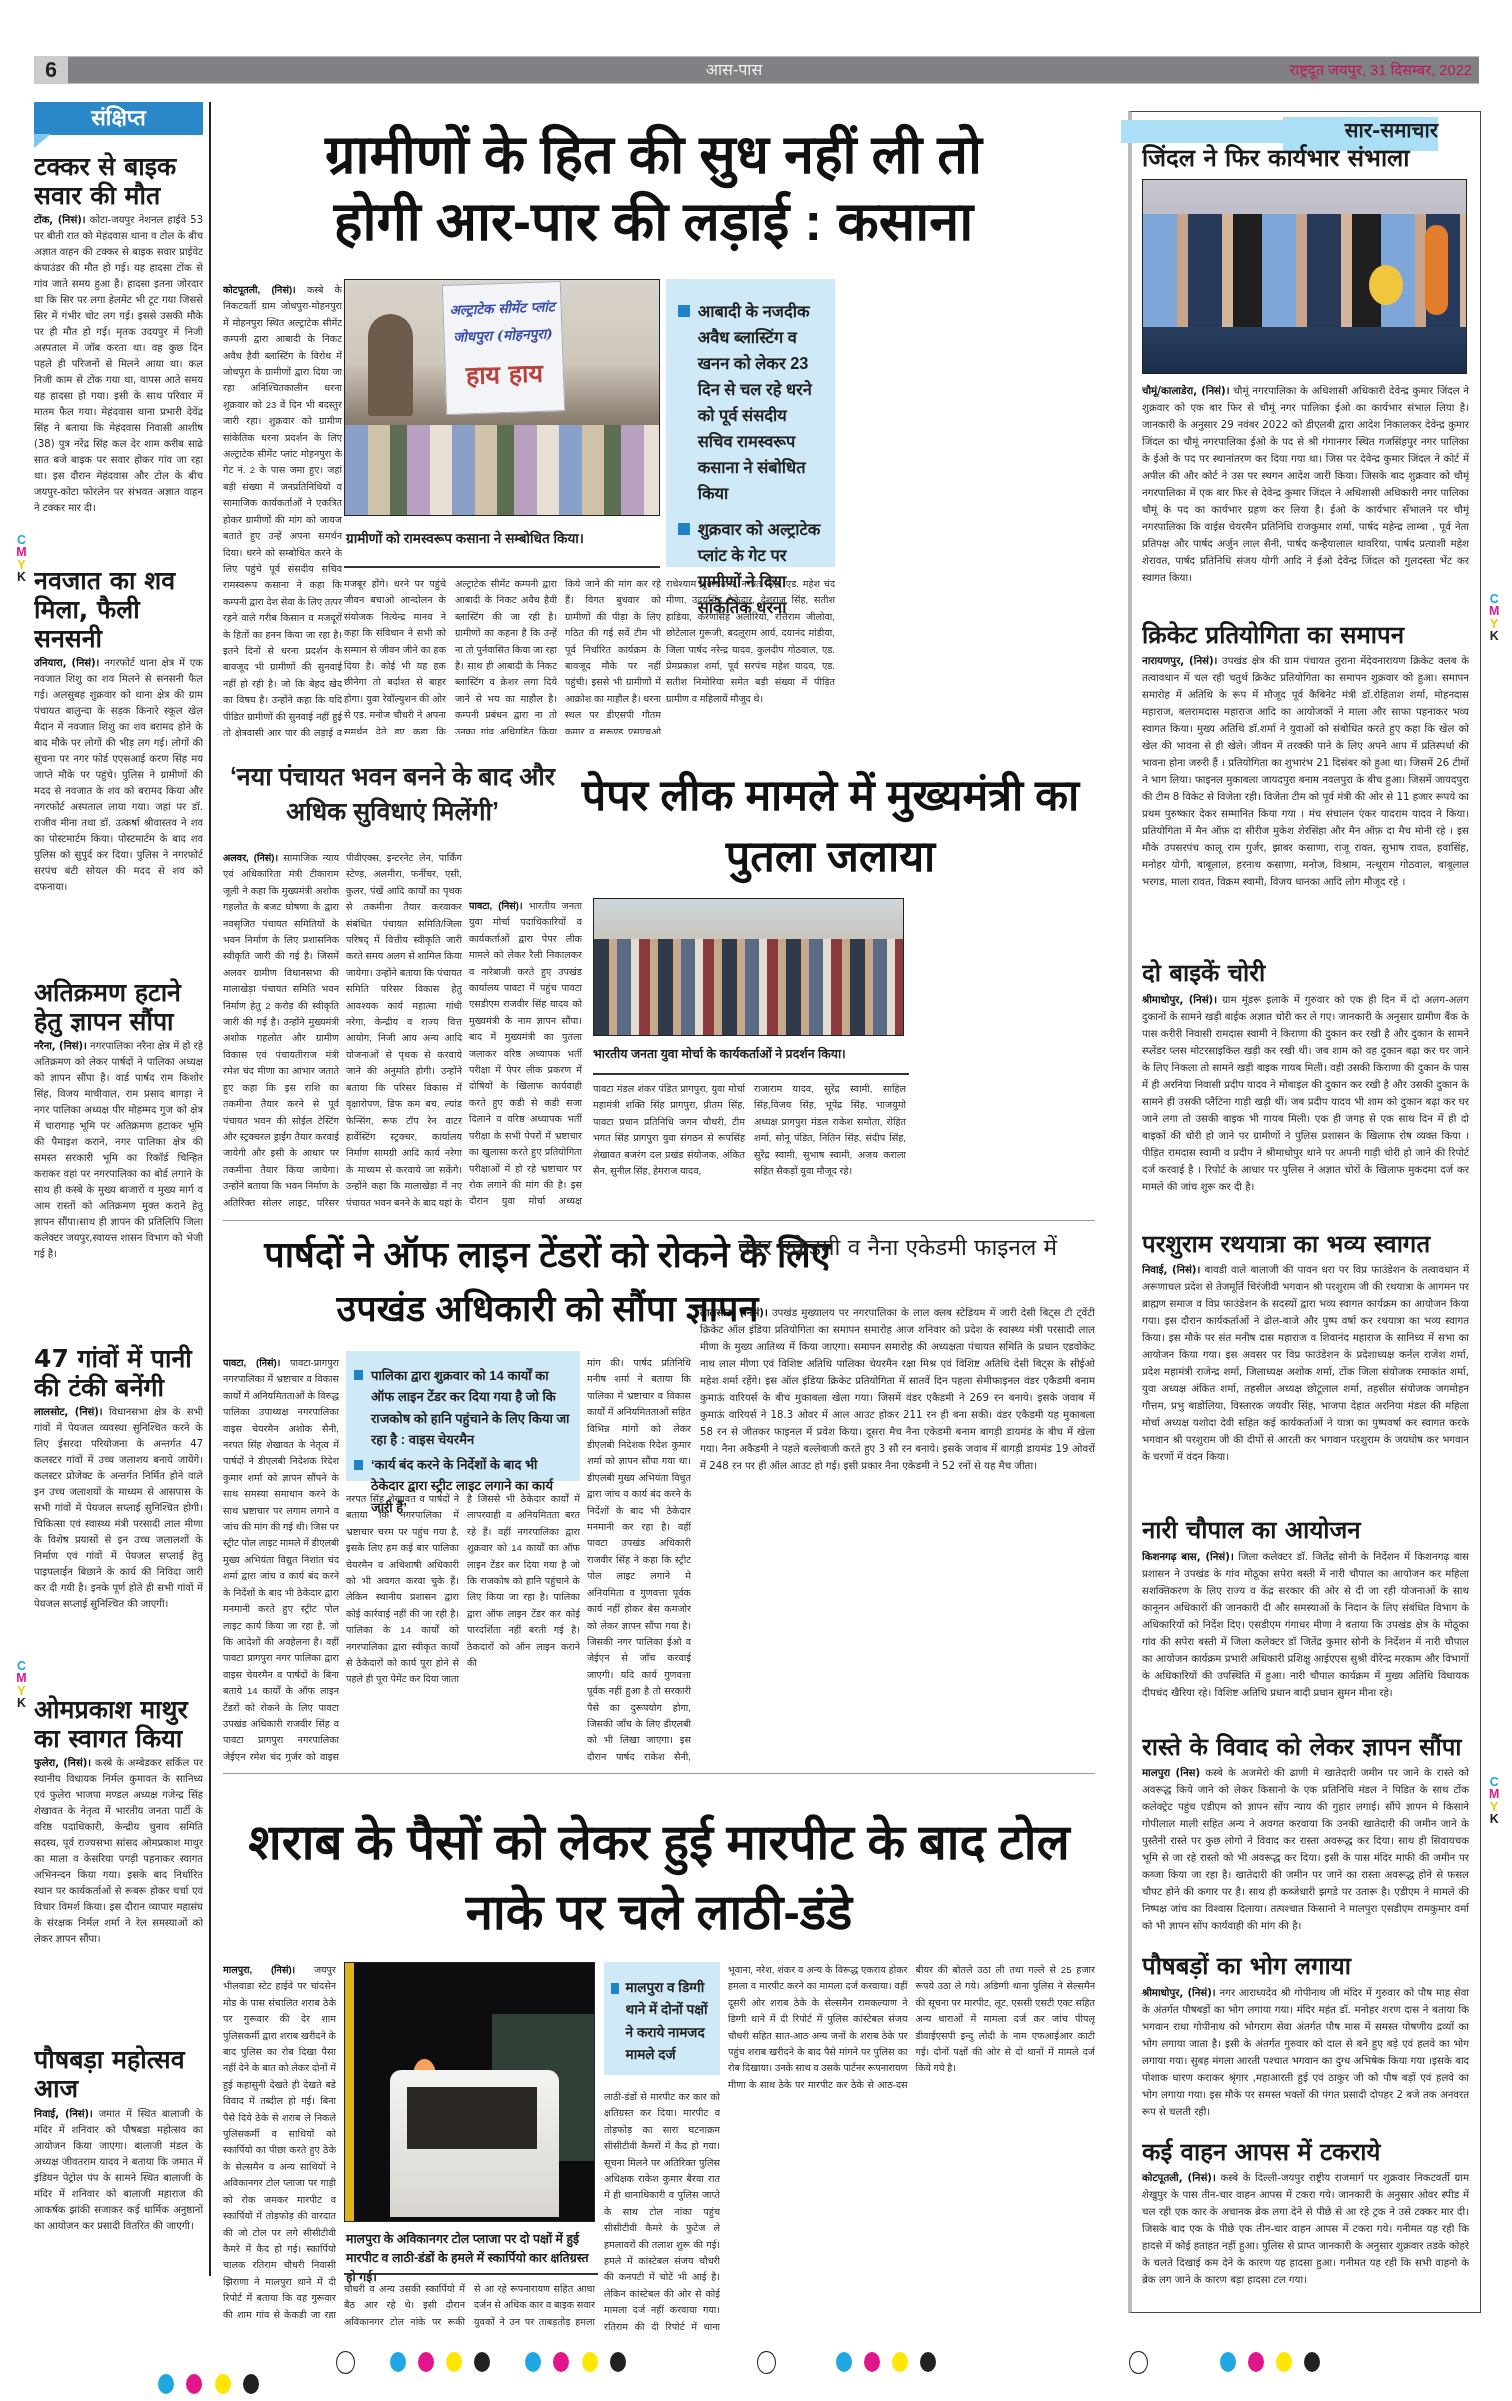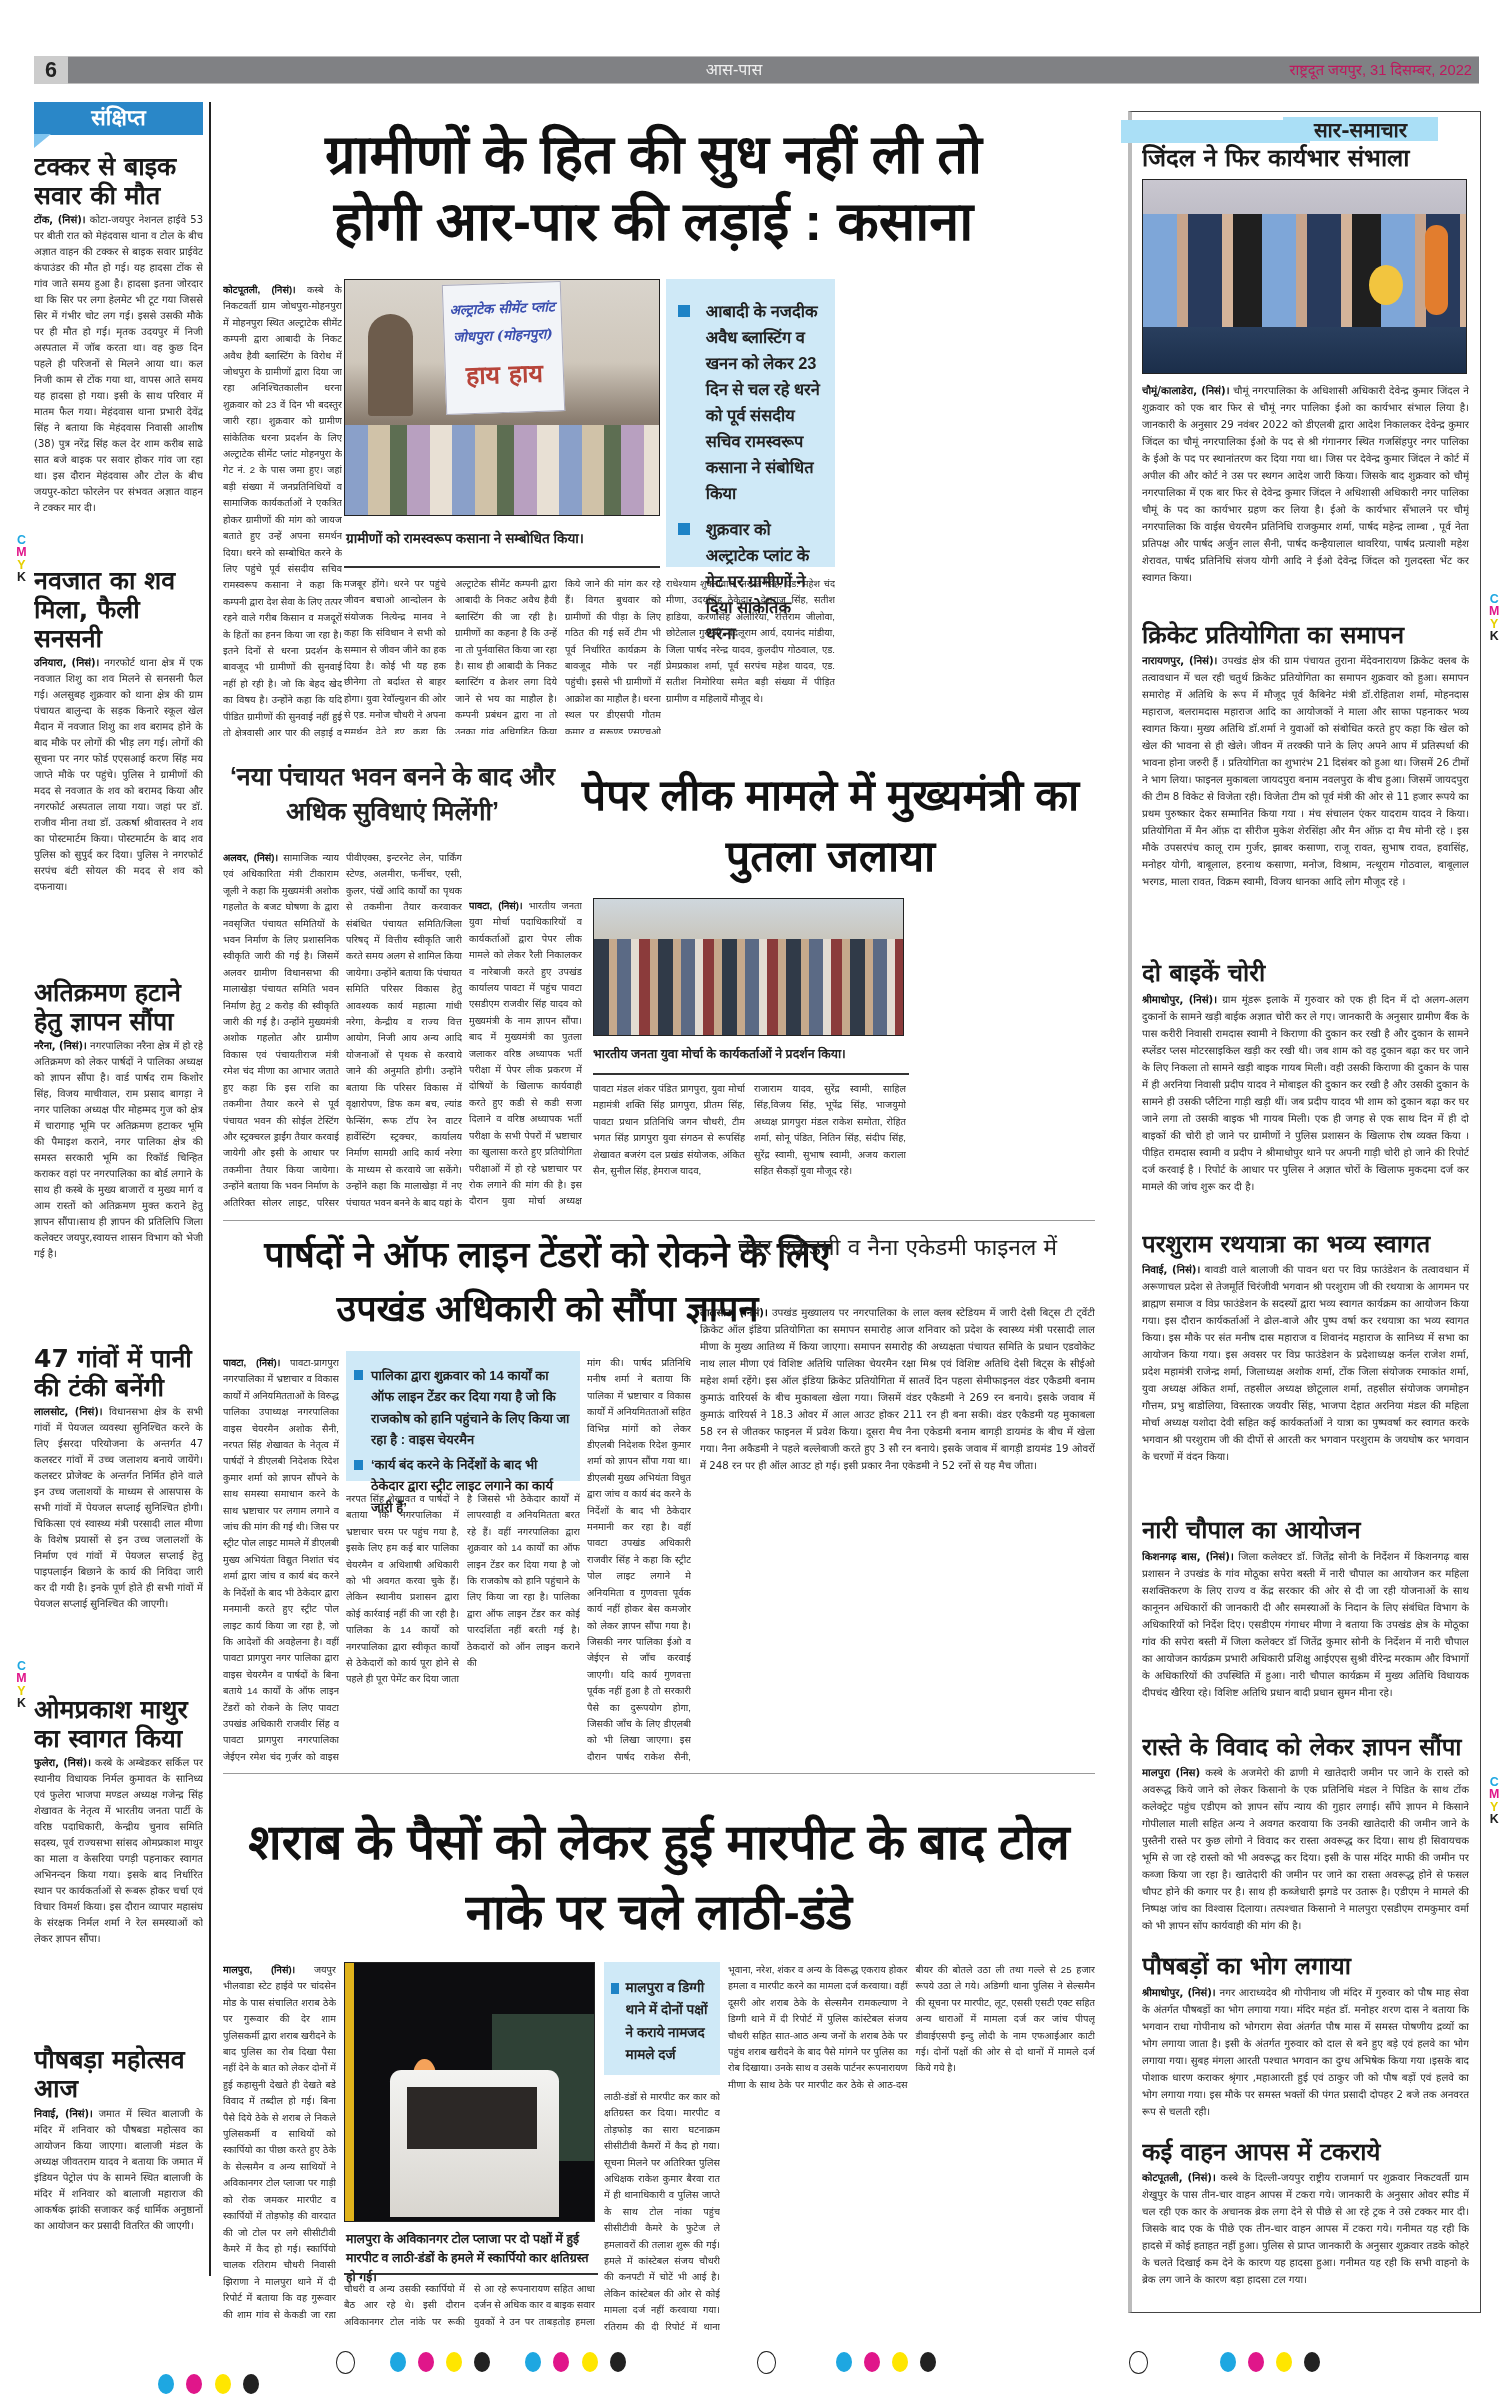--- a/index.html
+++ b/index.html
@@ -17,21 +17,21 @@
 .bodyr{font-family:"DejaVu Sans",sans-serif;font-size:10.2px;line-height:17px;color:#2a2a2a;text-align:justify;overflow:hidden}
 .dl{font-weight:bold;color:#111}
 .h-l{font-family:"DejaVu Sans",sans-serif;font-weight:bold;font-size:25px;line-height:29px;color:#1a1a1a}
 .h-r{font-family:"DejaVu Sans",sans-serif;font-weight:bold;font-size:24px;line-height:29px;color:#1a1a1a}
 .h-main{font-family:"Liberation Sans",sans-serif;font-weight:bold;color:#111;text-align:center}
 .vrule{background:#222;width:1.7px}
 .hrule{background:#333;height:1.7px}
 .photo{border:1.7px solid #222;overflow:hidden}
 .caption{font-family:"Liberation Sans",sans-serif;font-weight:bold;font-size:13.6px;color:#222}
 .hlbox{background:#cfe9f7}
-.hlbox .item{display:flex;gap:16px;font-family:"Liberation Sans",sans-serif;font-weight:bold;font-size:16.4px;line-height:26px;color:#222}
+.hlbox .item{display:flex;gap:8px;font-family:"Liberation Sans",sans-serif;font-weight:bold;font-size:16.4px;line-height:26px;color:#222}
 .bullet{width:11.3px;height:12.4px;background:#1e83c6;flex:none;margin-top:6.8px}
 .dot{position:absolute;width:16px;height:20.3px;border-radius:50%}
 .cmyk{position:absolute;font:bold 12.4px "Liberation Sans",sans-serif;line-height:12.4px;text-align:center;width:12.4px}
 </style>
 </head>
 <body>
 
 <div class="abs" id="hdr"></div>
 <div class="abs" id="pgnum">6</div>
 <div class="abs" id="sec">आस-पास</div>
@@ -156,21 +156,21 @@
   <div class="item" style="font-size:13.6px;line-height:22.6px;gap:6.8px">
       <span class="bullet" style="width:8px;height:10.2px"></span>
       <span>मालपुरा व डिग्गी थाने में दोनों पक्षों ने कराये नामजद मामले दर्ज</span>
     </div>
 </div>
 <div class="abs bodyc" style="left:604px;top:2089px;width:116px;height:243px"><span>लाठी-डंडों से मारपीट कर कार को क्षतिग्रस्त कर दिया। मारपीट व तोड़फोड़ का सारा घटनाक्रम सीसीटीवी कैमरों में कैद हो गया। सूचना मिलने पर अतिरिक्त पुलिस अधिक्षक राकेश कुमार बैरवा रात में ही थानाधिकारी व पुलिस जाप्ते के साथ टोल नांका पहुंच सीसीटीवी कैमरे के फुटेज ले हमलावरों की तलाश शुरू की गई। हमले में कांस्टेबल संजय चौधरी की कनपटी में चोटें भी आई है। लेकिन कांस्टेबल की ओर से कोई मामला दर्ज नहीं करवाया गया। रतिराम की दी रिपोर्ट में थाना पुलिस ने रूपनारायण मीणा, सुरेन्द्र, भागचन्द, निर्मल, दीपू, टोनी,</span></div>
 <div class="abs bodyc" style="left:728px;top:1962px;width:367px;height:367px;column-count:2;column-gap:8px"><span>भूवाना, नरेश, शंकर व अन्य के विरूद्ध एकराय होकर हमला व मारपीट करने का मामला दर्ज करवाया। वहीं दूसरी ओर शराब ठेके के सेल्समैन रामकल्याण ने डिग्गी थाने में दी रिपोर्ट में पुलिस कांस्टेबल संजय चौधरी सहित सात-आठ अन्य जनों के शराब ठेके पर पहुंच शराब खरीदने के बाद पैसे मांगने पर पुलिस का रोब दिखाया। उनके साथ व उसके पार्टनर रूपनारायण मीणा के साथ ठेके पर मारपीट कर ठेके से आठ-दस बीयर की बोतले उठा ली तथा गल्ले से 25 हजार रूपये उठा ले गये। अडिग्गी थाना पुलिस ने सेल्समैन की सूचना पर मारपीट, लूट, एससी एसटी एक्ट सहित अन्य धाराओं में मामला दर्ज कर जांच पीपलू डीवाईएसपी इन्दु लोदी के नाम एफआईआर काटी गई। दोनों पक्षों की ओर से दो थानों में मामले दर्ज किये गये है।</span></div>
 
 <div class="abs" style="left:1128px;top:111px;width:353px;height:2202px;border:1.7px solid #444;border-left:4.5px solid #bbb"></div>
 <div class="abs" style="left:1121px;top:120px;width:189px;height:22.6px;background:#aadff6"></div>
-<div class="abs" style="left:1283px;top:117px;width:155px;height:24px;background:#aadff6;font:bold 20.3px/26px 'DejaVu Sans',sans-serif;color:#222;text-align:center"><span>सार-समाचार</span></div>
+<div class="abs" style="left:1283px;top:117px;width:155px;height:34px;background:#aadff6;font:bold 20.3px/26px 'DejaVu Sans',sans-serif;color:#222;text-align:right"><span>सार-समाचार</span></div>
 
 <div class="abs" style="left:1142px;top:144px;width:327px;height:2157px;overflow:hidden">
   <div class="h-r">जिंदल ने फिर कार्यभार संभाला</div>
   <div class="photo" style="margin-top:5.6px;width:325px;height:195px;background:linear-gradient(180deg,#c9c7d0 0%,#b8b6c0 30%,#334a6c 60%,#1b2e4a 100%);position:relative">
     <div style="position:absolute;left:0;top:34px;width:100%;height:113px;background:repeating-linear-gradient(90deg,#7ea6d8 0 34px,#c8a58c 34px 45px,#283a5c 45px 79px,#d4b49a 79px 90px,#1f1f1f 90px 119px)"></div>
     <div style="position:absolute;left:226px;top:85px;width:34px;height:40px;border-radius:50%;background:#f2c53f"></div>
     <div style="position:absolute;left:282px;top:45px;width:22.6px;height:90px;border-radius:11.3px;background:#e27d2e"></div>
   </div>
   <div class="bodyr" style="height:237px;margin-top:8px"><span class="dl">चौमूं/कालाडेरा, (निसं)।</span> <span>चौमूं नगरपालिका के अधिशासी अधिकारी देवेन्द्र कुमार जिंदल ने शुक्रवार को एक बार फिर से चौमूं नगर पालिका ईओ का कार्यभार संभाल लिया है। जानकारी के अनुसार 29 नवंबर 2022 को डीएलबी द्वारा आदेश निकालकर देवेन्द्र कुमार जिंदल का चौमूं नगरपालिका ईओ के पद से श्री गंगानगर स्थित गजसिंहपुर नगर पालिका के ईओ के पद पर स्थानांतरण कर दिया गया था। जिस पर देवेन्द्र कुमार जिंदल ने कोर्ट में अपील की और कोर्ट ने उस पर स्थगन आदेश जारी किया। जिसके बाद शुक्रवार को चौमूं नगरपालिका में एक बार फिर से देवेन्द्र कुमार जिंदल ने अधिशासी अधिकारी नगर पालिका चौमूं के पद का कार्यभार ग्रहण कर लिया है। ईओ के कार्यभार सँभालने पर चौमूं नगरपालिका कि वाईस चेयरमैन प्रतिनिधि राजकुमार शर्मा, पार्षद महेन्द्र लाम्बा , पूर्व नेता प्रतिपक्ष और पार्षद अर्जुन लाल सैनी, पार्षद कन्हैयालाल थावरिया, पार्षद प्रत्याशी महेश शेरावत, पार्षद प्रतिनिधि संजय योगी आदि ने ईओ देवेन्द्र जिंदल को गुलदस्ता भेंट कर स्वागत किया।</span></div>
 

